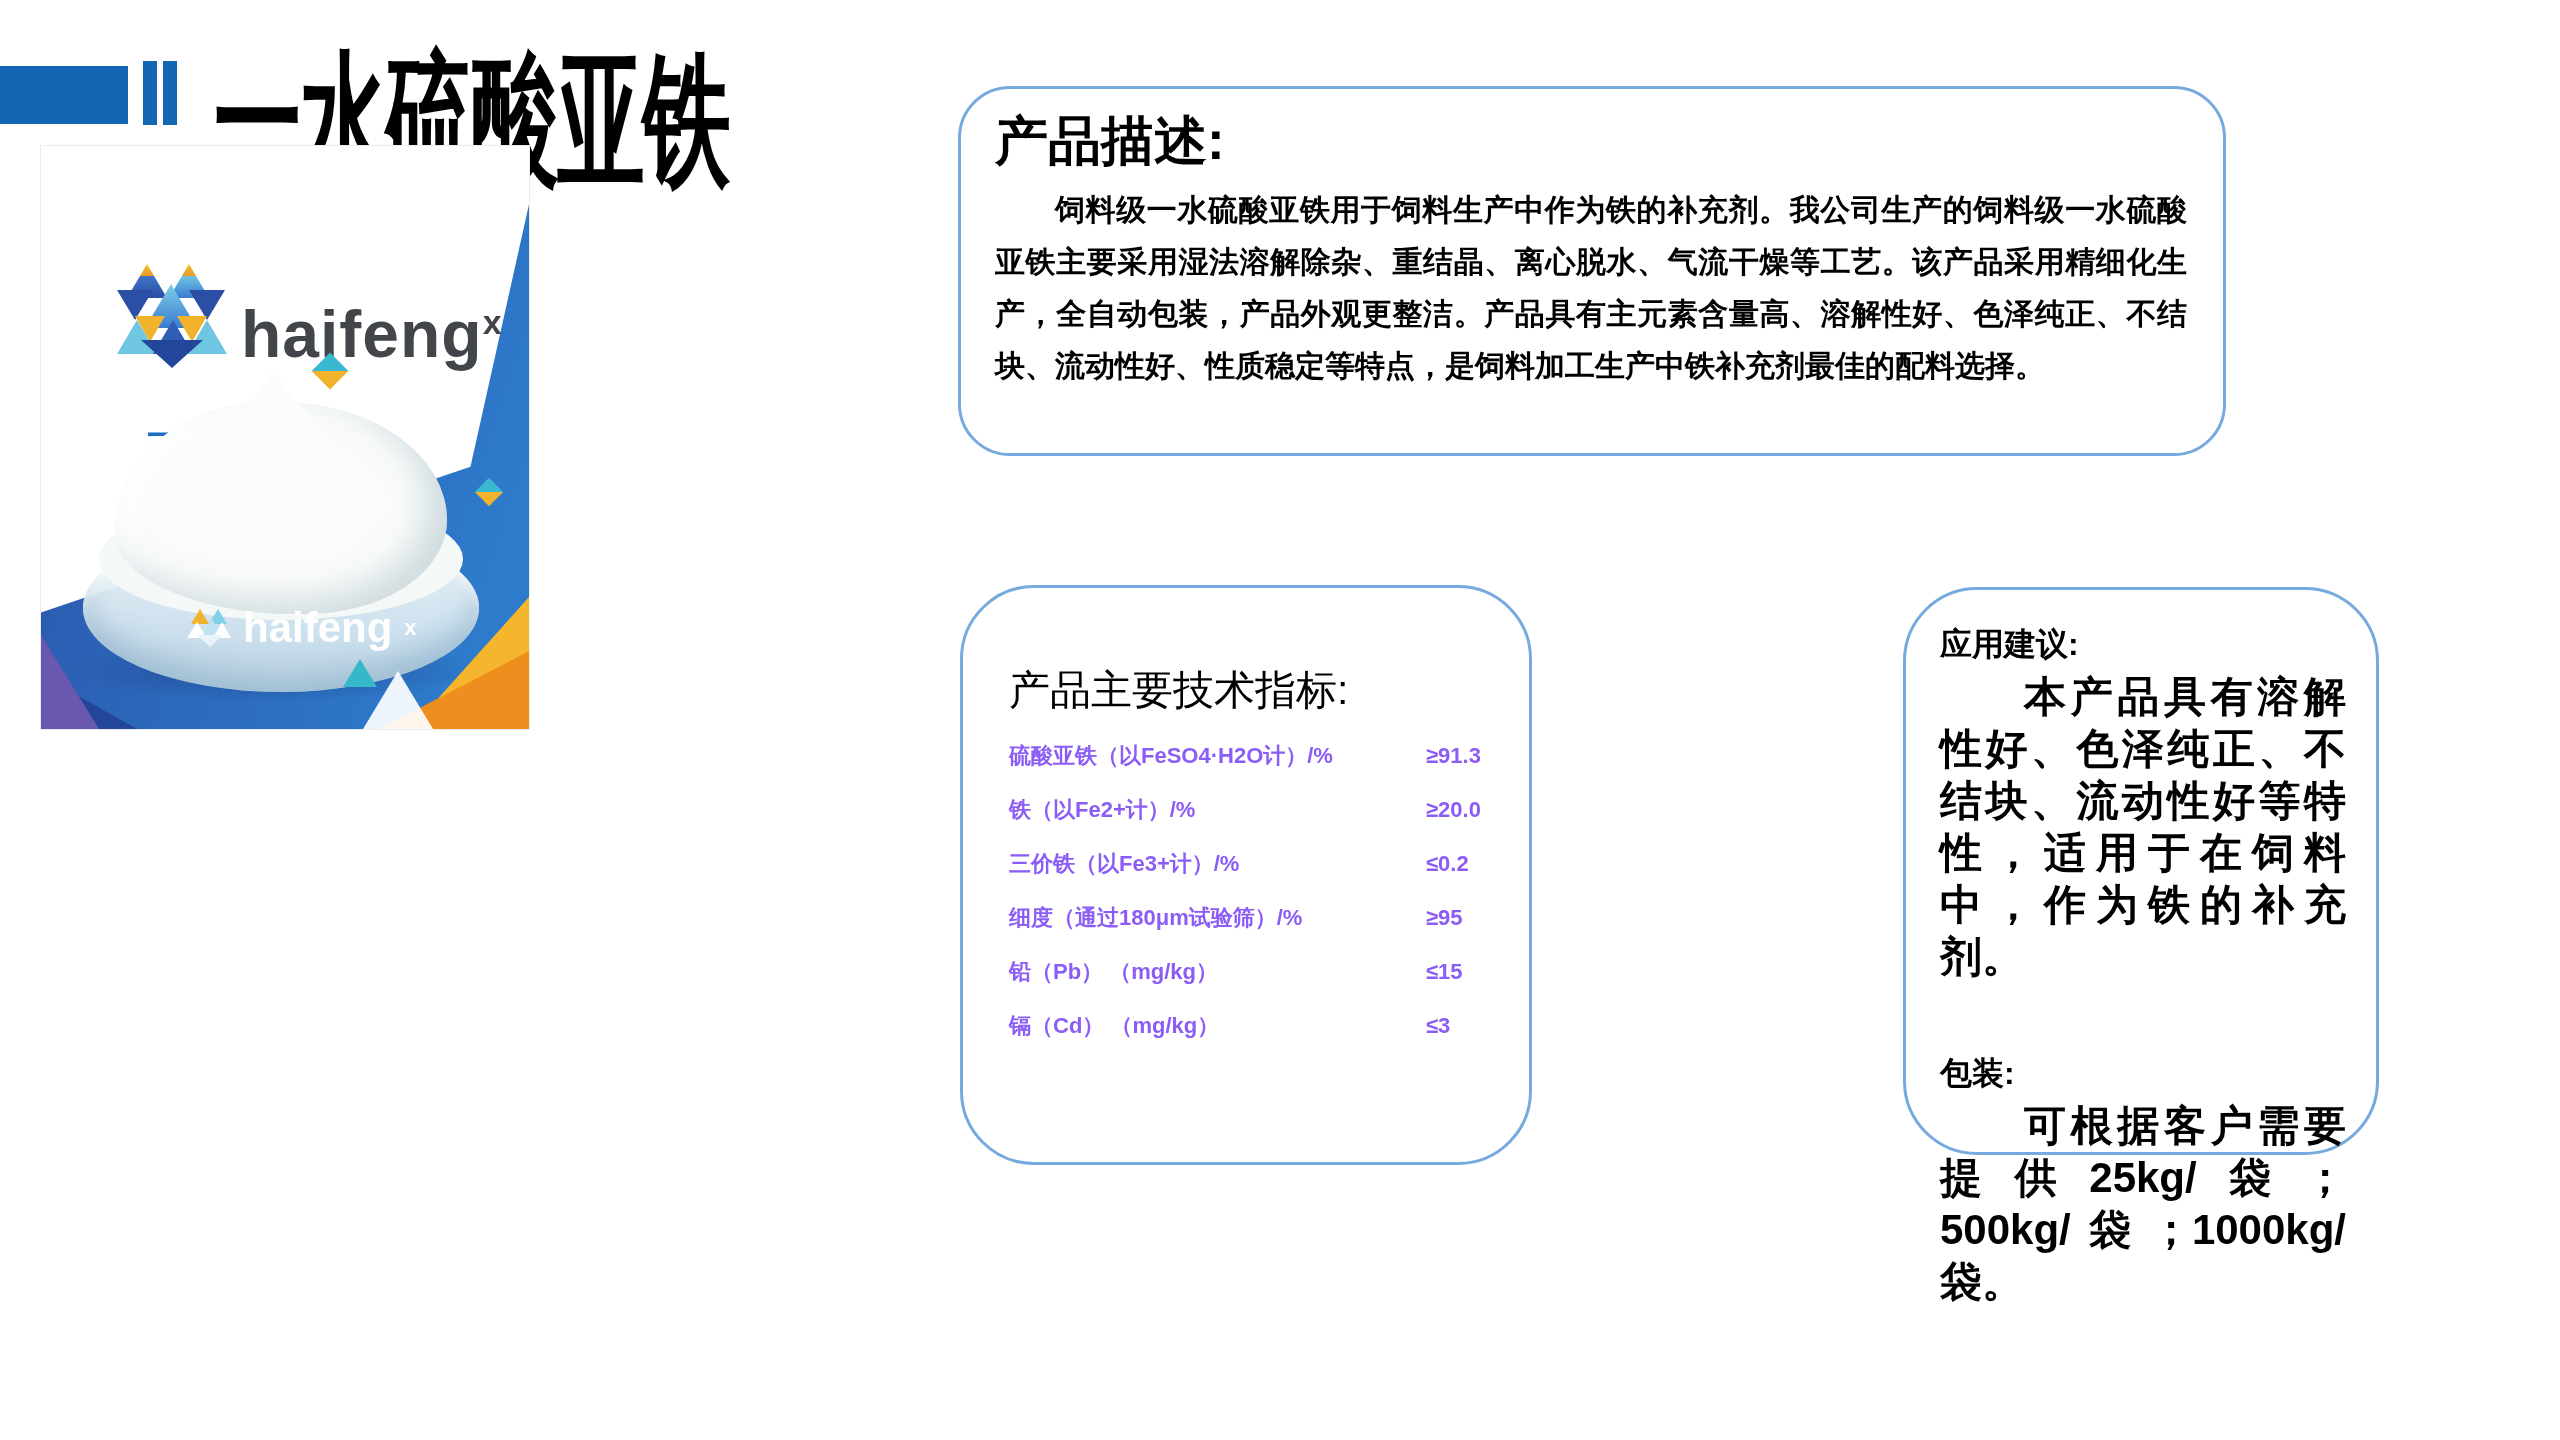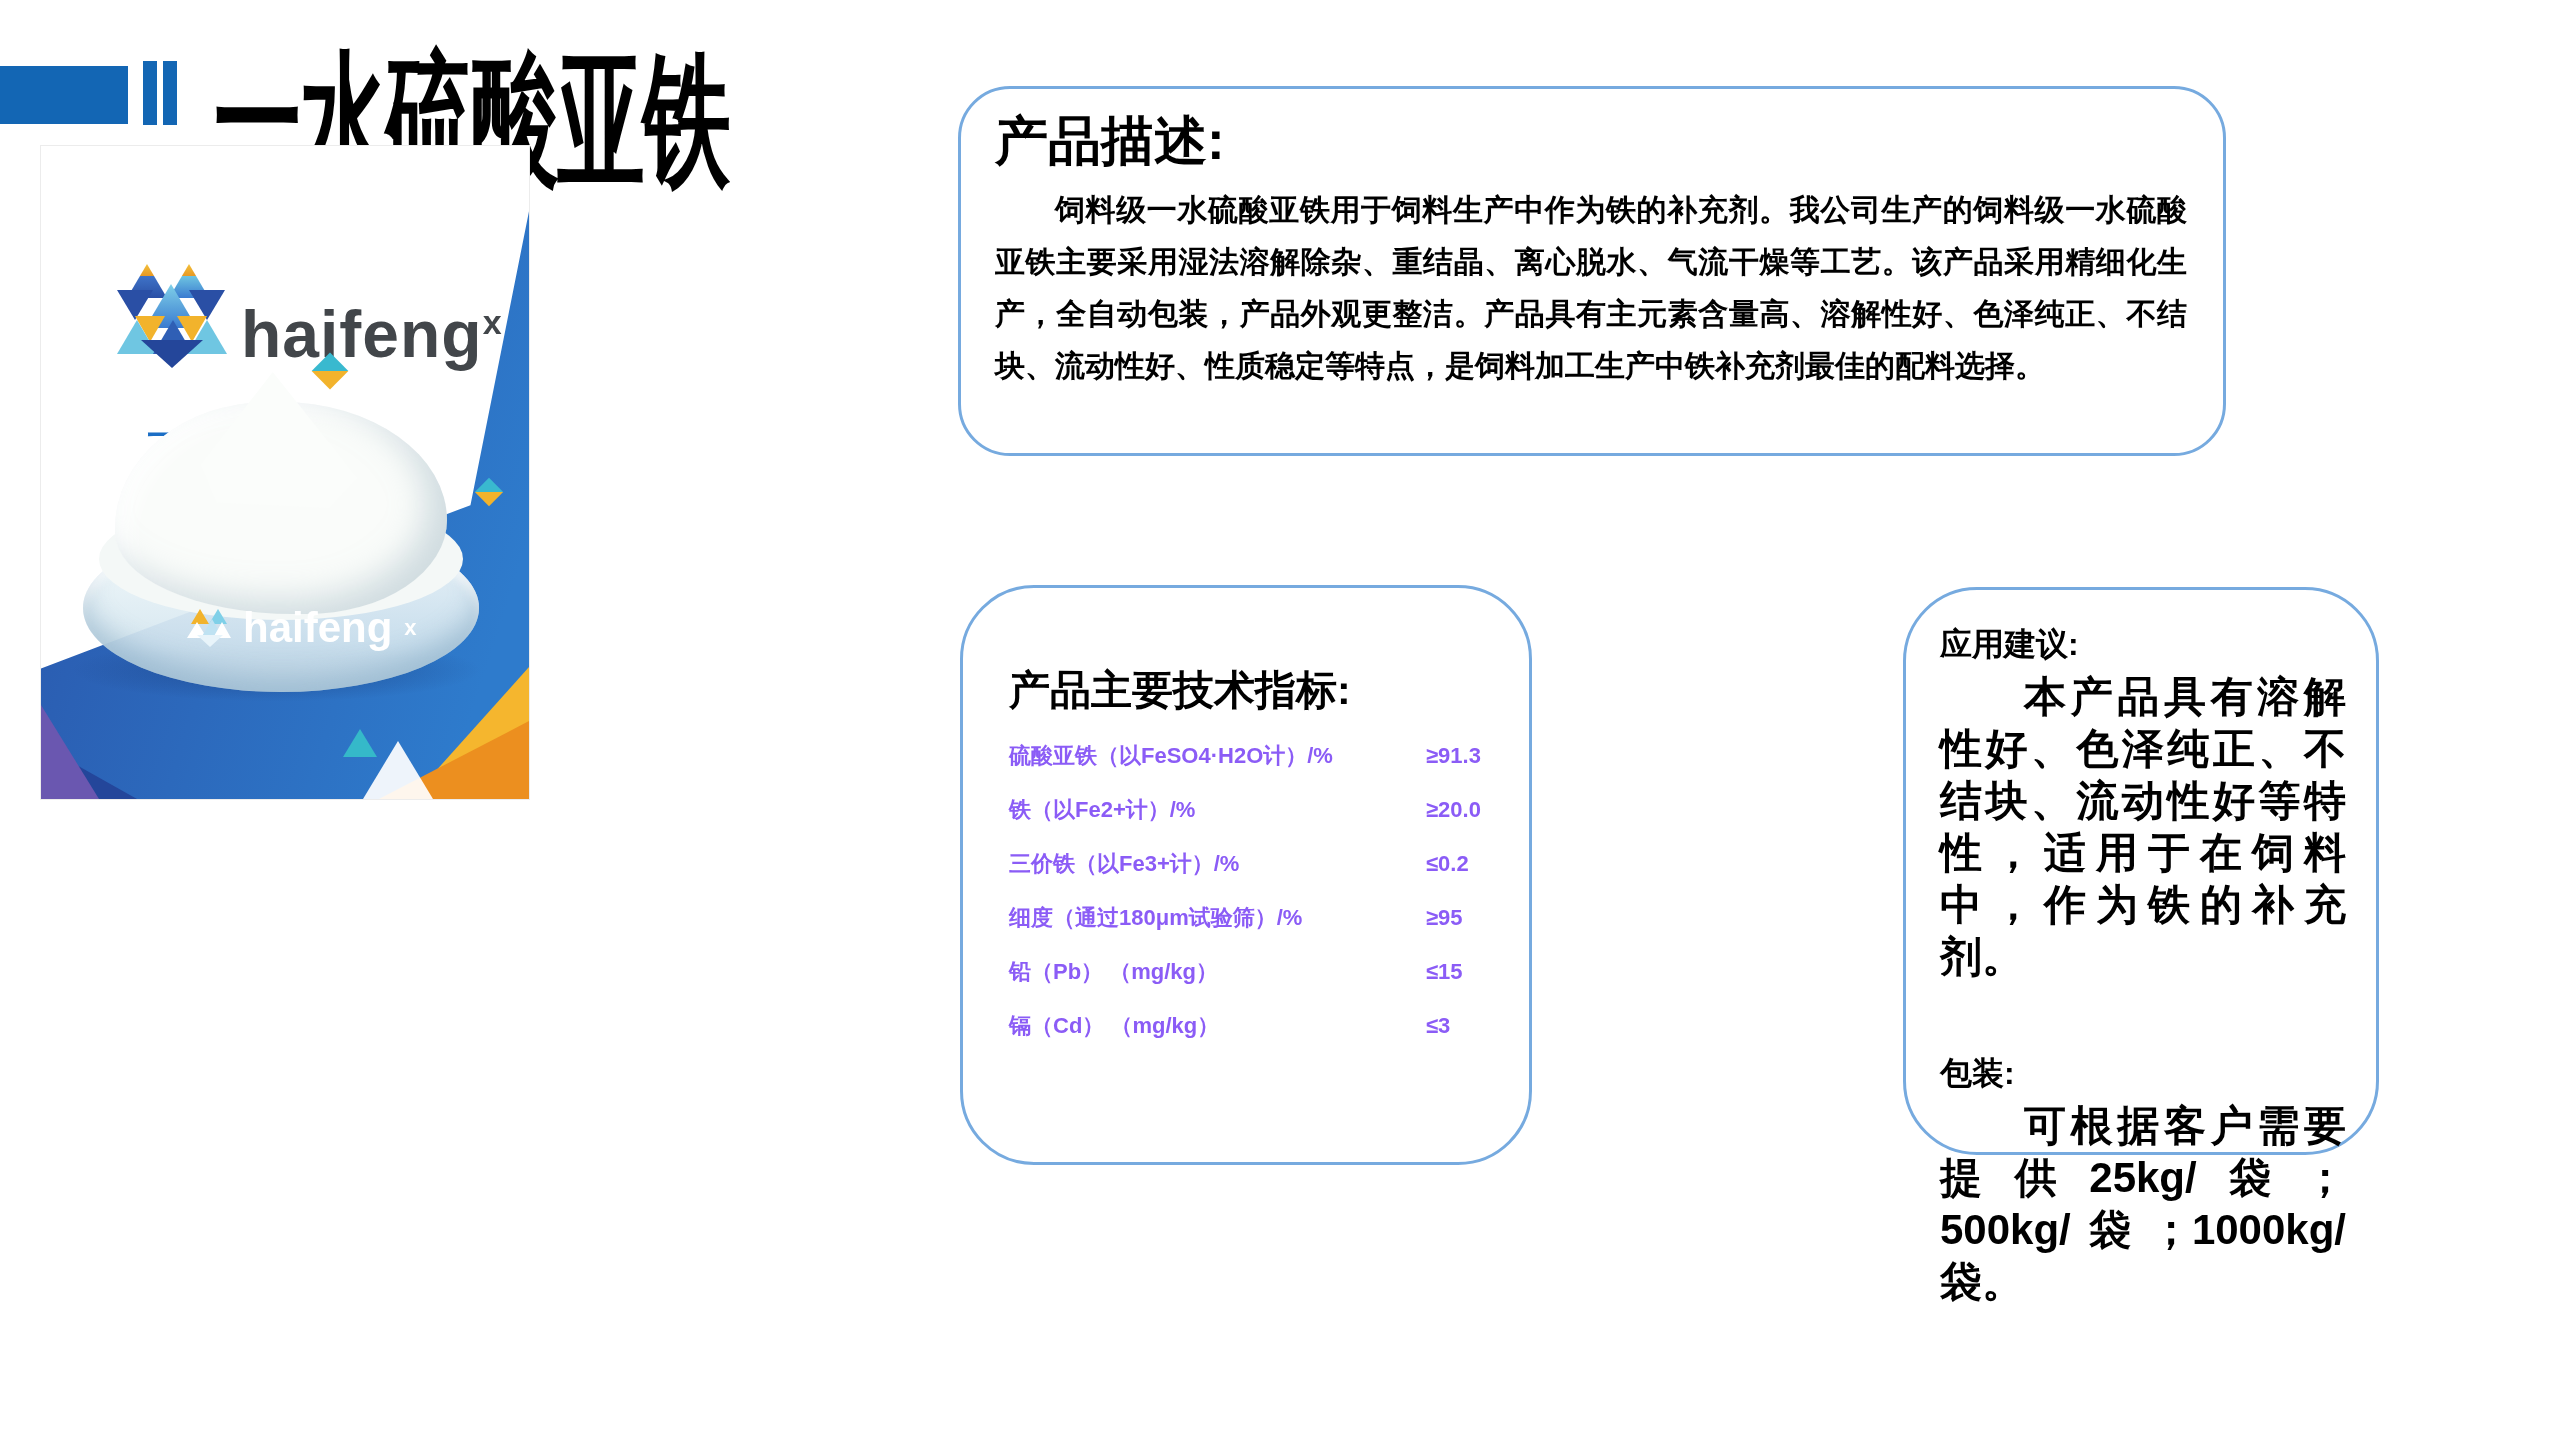--- a/index.html
+++ b/index.html
@@ -16,21 +16,21 @@
   .accent-bar  { position:absolute; top:61px; width:14px; height:64px; background:#1366b4; }
   .accent-bar.b1 { left:143px; } .accent-bar.b2 { left:163px; }
   .page-title {
     position:absolute; left:214px; top:44px;
     font-size:146px; line-height:1.05; font-weight:900; color:#000;
     letter-spacing:-3px; white-space:nowrap;
     transform:scaleX(0.60); transform-origin:left top;
   }
 
   
-  .card { position:absolute; left:40px; top:145px; width:490px; height:655px;
+  .card { position:absolute; left:40px; top:145px; width:490px; height:585px;
           background:#ffffff; border:1px solid #ececec; overflow:hidden; }
   .card-blue { position:absolute; inset:0;
     background:linear-gradient(108deg,#2a57ac 8%,#2e7bcc 88%);
     clip-path:polygon(0 80%, 88% 55%, 100% 10%, 100% 100%, 0 100%); }
 
   .logo-mark { position:absolute; left:76px; top:118px; width:112px; height:104px; }
   .tri { position:absolute; }
   .tri-up   { clip-path:polygon(50% 0,100% 100%,0 100%); }
   .tri-down { clip-path:polygon(0 0,100% 0,50% 100%); }
 
@@ -83,21 +83,21 @@
                padding:22px 36px 0 34px; }
   .spec-box  { left:960px;  top:585px; width:572px;  height:580px; border-radius:74px;
                padding:78px 20px 0 46px; }
   .right-box { left:1903px; top:587px; width:476px;  height:568px; border-radius:74px;
                padding:36px 30px 0 34px; }
 
   .box-title { font-size:53px; font-weight:800; color:#000; line-height:1.15; }
   .desc-body { margin-top:12px; font-size:30px; font-weight:700; color:#000;
                line-height:52px; text-indent:2em; text-align:justify; }
 
-  .spec-title { font-size:41px; font-weight:700; color:#000; line-height:1.2; margin-bottom:14px; }
+  .spec-title { font-size:41px; font-weight:400; color:#000; line-height:1.2; margin-bottom:14px; }
   .spec-row { position:relative; height:54px; line-height:54px;
               font-size:22px; font-weight:700; color:#8b5cf6; white-space:nowrap; }
   .spec-value { position:absolute; left:417px; top:0; }
 
   .rb-title { font-size:32px; font-weight:800; color:#000; line-height:1.15; }
   .rb-body  { margin-top:8px; font-size:42px; font-weight:700; color:#000;
               line-height:52px; text-indent:2em; text-align:justify; }
   .rb-title2 { margin-top:72px; }
 </style>
 </head>

